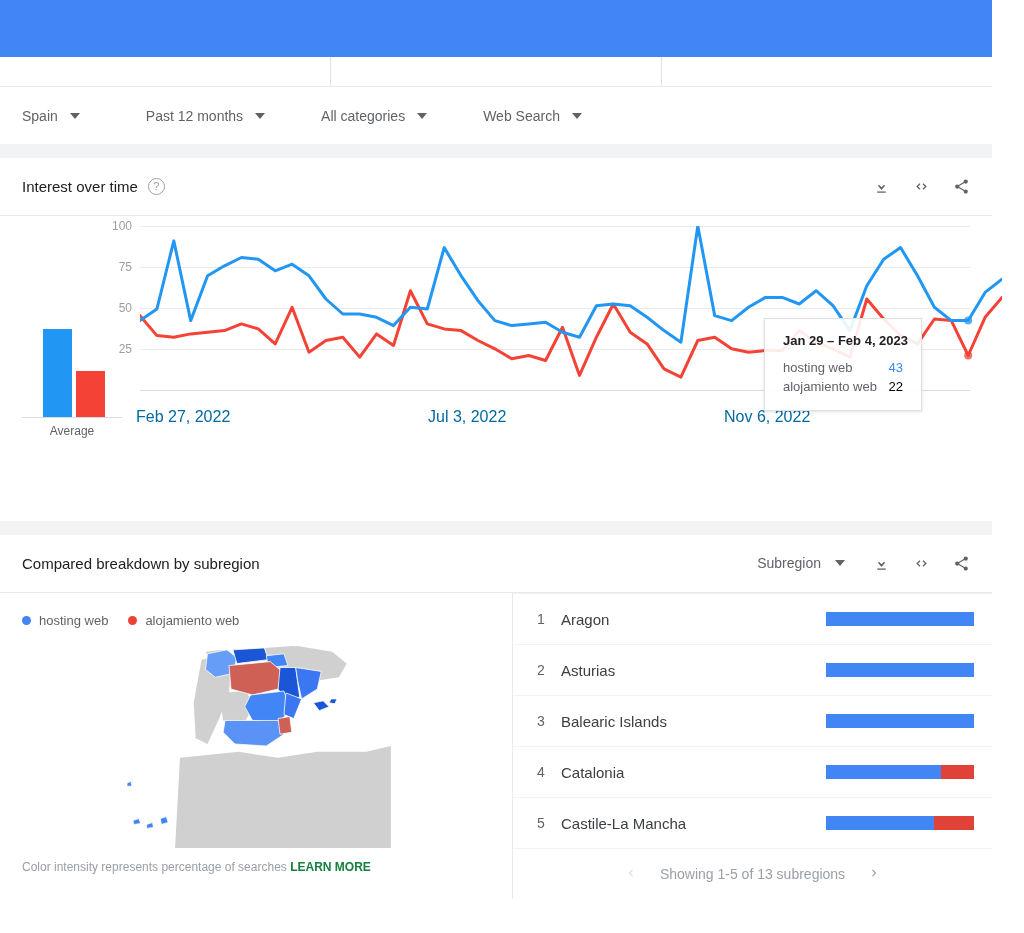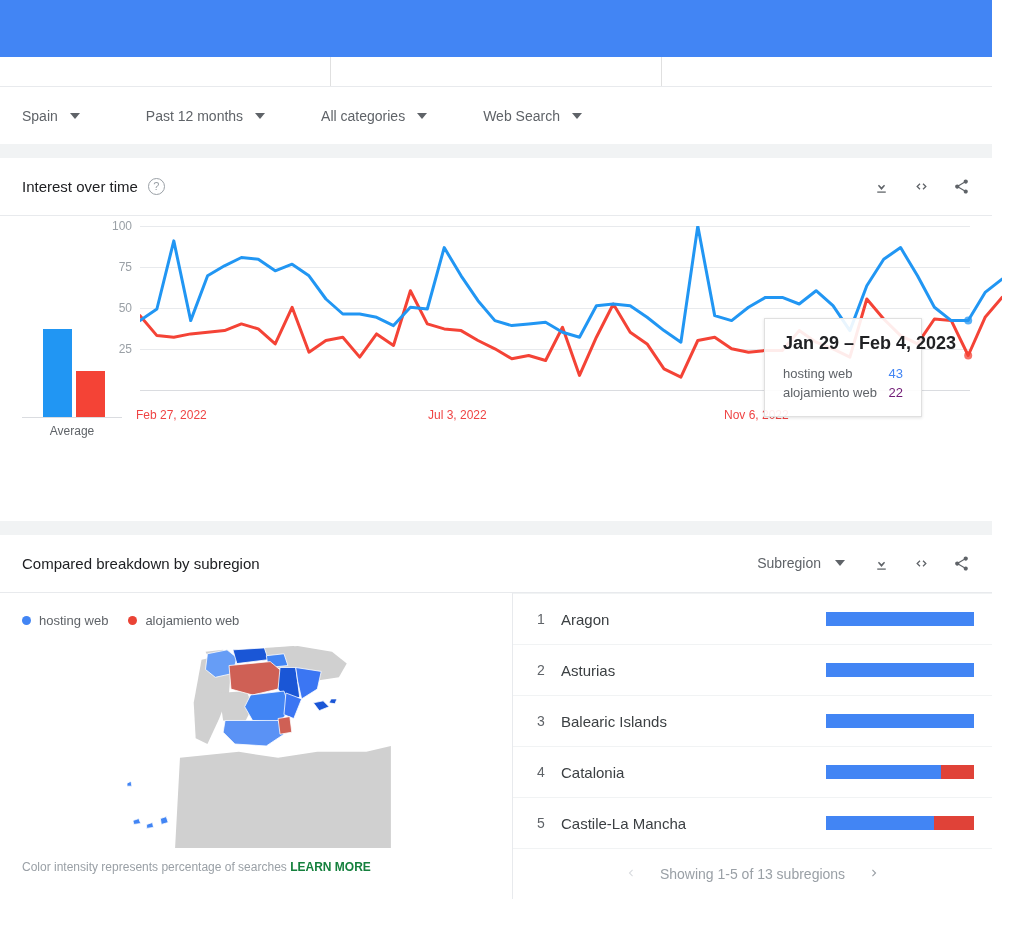--- a/index.html
+++ b/index.html
@@ -69,34 +69,34 @@
   .avg-bar.blue { left: 21px; background:#2196f3; }
   .avg-bar.red  { left: 54px; background:#f44336; }
   .avg-axis { border-top: 1px solid #dadce0; margin-top:0; }
   .avg-label { text-align:center; font-size:12px; color:#5f6368; padding-top:6px; }
 
   .plot { position:absolute; left:140px; top:10px; right:22px; height: 230px; }
   .ylabels { position:absolute; left:-42px; top:0; width:34px; height:176px; }
   .ylabel { position:absolute; right:0; font-size:12px; color:#9aa0a6; transform: translateY(-50%); }
   .gridline { position:absolute; left:0; right:0; height:1px; background:#e8eaed; }
   .axisline { position:absolute; left:0; right:0; height:1px; background:#dadce0; }
-  .xlabel { position:absolute; font-size:12px; color:#ef4444; top:182px; }
+  .xlabel { position:absolute; font-size:16px; color:#0369a1; top:182px; }
 
   .tooltip {
     position:absolute; background: rgba(255,255,255,0.90);
     border: 1px solid #e0e0e0;
     box-shadow: 0 1px 3px rgba(0,0,0,0.12);
     padding: 14px 18px 12px 18px;
     width: 120px;
   }
-  .tt-date { font-size: 18px; font-weight: bold; color:#202124; white-space:nowrap; margin-bottom:12px; }
+  .tt-date { font-size: 13px; font-weight: bold; color:#202124; white-space:nowrap; margin-bottom:12px; }
   .tt-row { display:flex; justify-content:space-between; font-size:13px; margin-bottom:4px; white-space:nowrap; }
   .tt-name { color:#5f6368; }
   .tt-val.blue { color:#4285f4; }
-  .tt-val.red  { color:#701a75; }
+  .tt-val.red  { color:#000000; }
 
   
   .sub-body { display:flex; }
   .sub-left { width: 512px; position:relative; }
   .sub-right { width: 512px; border-left: 1px solid #e8eaed; }
 
   .legend { display:flex; align-items:center; gap: 20px; padding: 20px 0 0 22px; }
   .legend-item { display:flex; align-items:center; gap:8px; font-size:13px; color:#5f6368; }
   .dot { width:9px; height:9px; border-radius:50%; }
   .dot.blue { background:#4285f4; }

